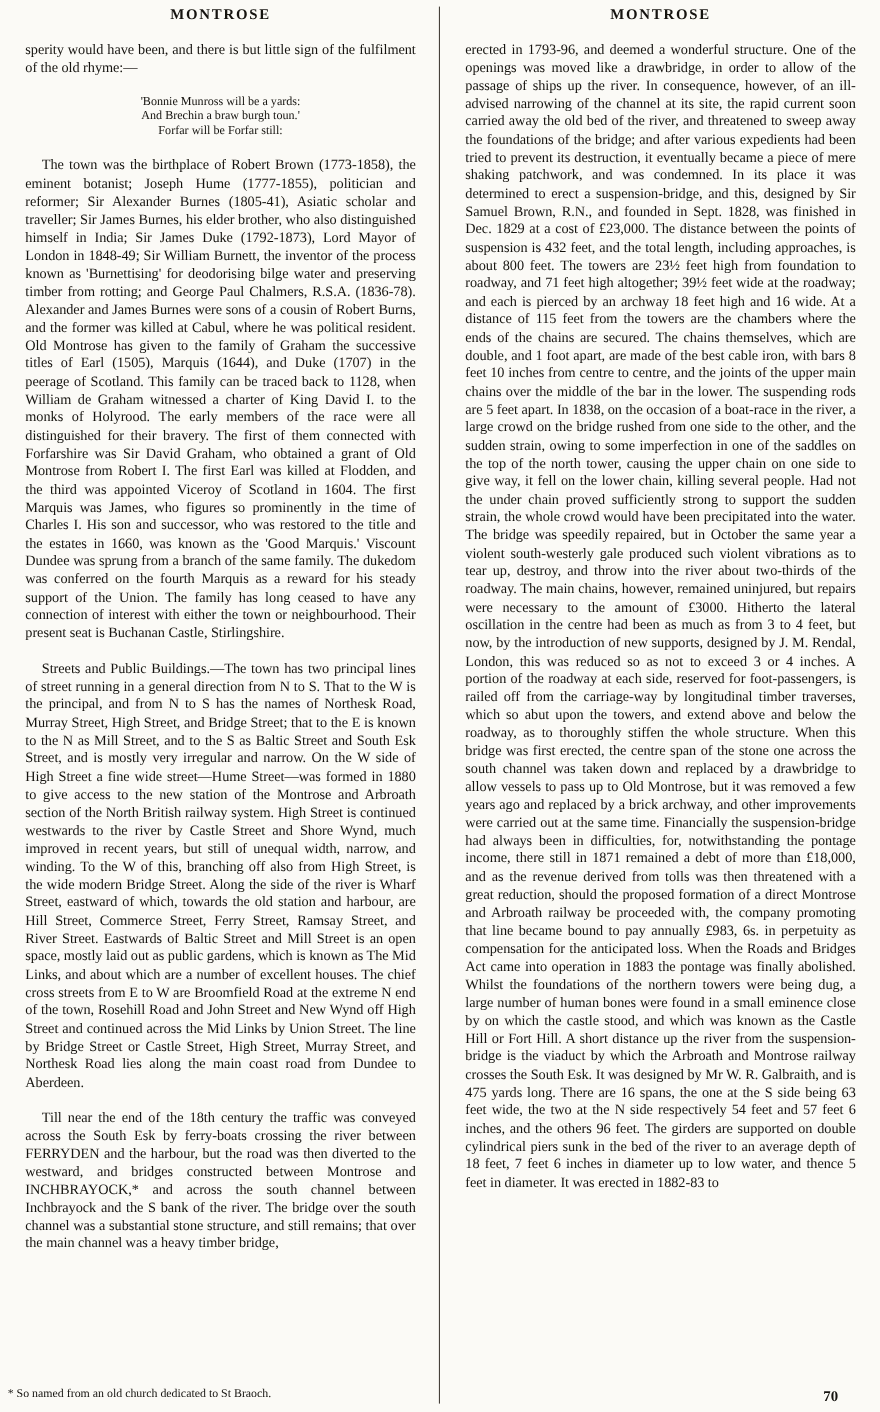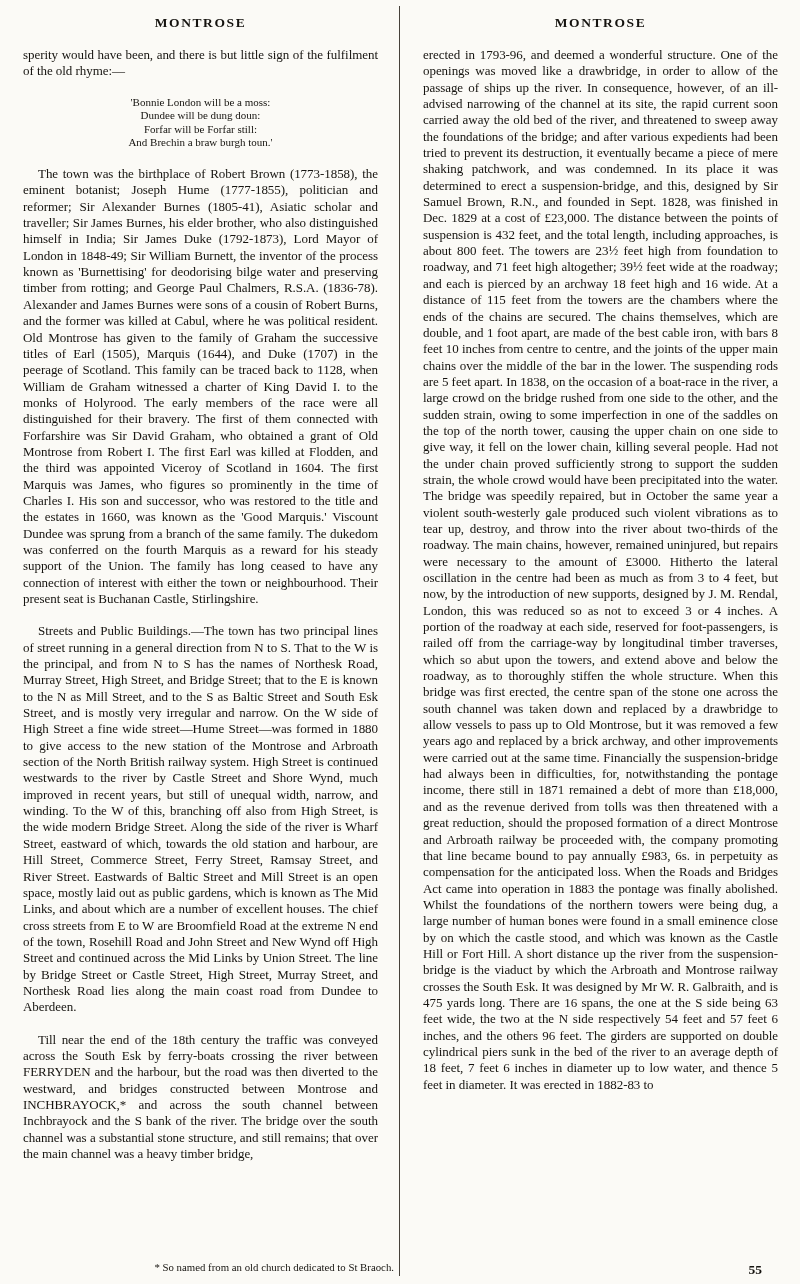--- a/index.html
+++ b/index.html
@@ -11,21 +11,21 @@
     overflow: hidden;
   }
   .sheet {
     position: relative;
     width: 800px; height: 1284px;
     background: #fbfaf6;
   }
   .columns { display: flex; height: 1284px; }
   .col {
     width: 387px;
-    padding-top: 15px;
+    padding-top: 5px;
     position: relative;
     overflow: hidden;
   }
   .col.left  { margin-left: 7px; }
   .col.right { margin-left: 7px; }
   .rule {
     width: 1px;
     background: #46413a;
     margin-left: 5px;
     margin-top: 6px;
@@ -51,21 +51,21 @@
     margin: 7px 0 8px 0;
     text-align: center;
     font-size: 11px;
     line-height: 13.6px;
   }
   .poem .poem-line { display: block; }
   .footnote {
     position: absolute;
     bottom: 10px;
     left: 0; right: 0;
-    text-align: right;
+    text-align: left;
     font-size: 10.8px;
     line-height: 13px;
   }
   .page-number {
     position: absolute;
     right: 38px;
     bottom: 6px;
     font-weight: bold;
     font-size: 13.5px;
   }
@@ -75,24 +75,23 @@
 
 <div class="sheet">
   <div class="columns">
 
     <div class="col left">
       <div class="running-head">MONTROSE</div>
 
       <p>sperity would have been, and there is but little sign of the fulfilment of the old rhyme:—</p>
 
       <div class="poem">
-        <span class="poem-line">'Bonnie London will be a moss:</span>
-        <span class="poem-line">Dundee will be dung doun:</span>
+        <span class="poem-line">'Bonnie Munross will be a yards:</span>
+        <span class="poem-line">And Brechin a braw burgh toun.'</span>
         <span class="poem-line">Forfar will be Forfar still:</span>
-        <span class="poem-line">And Brechin a braw burgh toun.'</span>
       </div>
 
       <p class="indent">The town was the birthplace of Robert Brown (1773-1858), the eminent botanist; Joseph Hume (1777-1855), politician and reformer; Sir Alexander Burnes (1805-41), Asiatic scholar and traveller; Sir James Burnes, his elder brother, who also distinguished himself in India; Sir James Duke (1792-1873), Lord Mayor of London in 1848-49; Sir William Burnett, the inventor of the process known as 'Burnettising' for deodorising bilge water and preserving timber from rotting; and George Paul Chalmers, R.S.A. (1836-78). Alexander and James Burnes were sons of a cousin of Robert Burns, and the former was killed at Cabul, where he was political resident. Old Montrose has given to the family of Graham the successive titles of Earl (1505), Marquis (1644), and Duke (1707) in the peerage of Scotland. This family can be traced back to 1128, when William de Graham witnessed a charter of King David I. to the monks of Holyrood. The early members of the race were all distinguished for their bravery. The first of them connected with Forfarshire was Sir David Graham, who obtained a grant of Old Montrose from Robert I. The first Earl was killed at Flodden, and the third was appointed Viceroy of Scotland in 1604. The first Marquis was James, who figures so prominently in the time of Charles I. His son and successor, who was restored to the title and the estates in 1660, was known as the 'Good Marquis.' Viscount Dundee was sprung from a branch of the same family. The dukedom was conferred on the fourth Marquis as a reward for his steady support of the Union. The family has long ceased to have any connection of interest with either the town or neighbourhood. Their present seat is Buchanan Castle, Stirlingshire.</p>
 
       <p class="indent"><span class="lead-italic">Streets and Public Buildings.—</span><span>The town has two principal lines of street running in a general direction from N to S. That to the W is the principal, and from N to S has the names of Northesk Road, Murray Street, High Street, and Bridge Street; that to the E is known to the N as Mill Street, and to the S as Baltic Street and South Esk Street, and is mostly very irregular and narrow. On the W side of High Street a fine wide street—Hume Street—was formed in 1880 to give access to the new station of the Montrose and Arbroath section of the North British railway system. High Street is continued westwards to the river by Castle Street and Shore Wynd, much improved in recent years, but still of unequal width, narrow, and winding. To the W of this, branching off also from High Street, is the wide modern Bridge Street. Along the side of the river is Wharf Street, eastward of which, towards the old station and harbour, are Hill Street, Commerce Street, Ferry Street, Ramsay Street, and River Street. Eastwards of Baltic Street and Mill Street is an open space, mostly laid out as public gardens, which is known as The Mid Links, and about which are a number of excellent houses. The chief cross streets from E to W are Broomfield Road at the extreme N end of the town, Rosehill Road and John Street and New Wynd off High Street and continued across the Mid Links by Union Street. The line by Bridge Street or Castle Street, High Street, Murray Street, and Northesk Road lies along the main coast road from Dundee to Aberdeen.</span></p>
 
       <p class="indent">Till near the end of the 18th century the traffic was conveyed across the South Esk by ferry-boats crossing the river between FERRYDEN and the harbour, but the road was then diverted to the westward, and bridges constructed between Montrose and INCHBRAYOCK,* and across the south channel between Inchbrayock and the S bank of the river. The bridge over the south channel was a substantial stone structure, and still remains; that over the main channel was a heavy timber bridge,</p>
 
       <div class="footnote">* So named from an old church dedicated to St Braoch.</div>
     </div>
@@ -100,14 +99,14 @@
     <div class="rule"></div>
 
     <div class="col right">
       <div class="running-head">MONTROSE</div>
 
       <p>erected in 1793-96, and deemed a wonderful structure. One of the openings was moved like a drawbridge, in order to allow of the passage of ships up the river. In consequence, however, of an ill-advised narrowing of the channel at its site, the rapid current soon carried away the old bed of the river, and threatened to sweep away the foundations of the bridge; and after various expedients had been tried to prevent its destruction, it eventually became a piece of mere shaking patchwork, and was condemned. In its place it was determined to erect a suspension-bridge, and this, designed by Sir Samuel Brown, R.N., and founded in Sept. 1828, was finished in Dec. 1829 at a cost of £23,000. The distance between the points of suspension is 432 feet, and the total length, including approaches, is about 800 feet. The towers are 23½ feet high from foundation to roadway, and 71 feet high altogether; 39½ feet wide at the roadway; and each is pierced by an archway 18 feet high and 16 wide. At a distance of 115 feet from the towers are the chambers where the ends of the chains are secured. The chains themselves, which are double, and 1 foot apart, are made of the best cable iron, with bars 8 feet 10 inches from centre to centre, and the joints of the upper main chains over the middle of the bar in the lower. The suspending rods are 5 feet apart. In 1838, on the occasion of a boat-race in the river, a large crowd on the bridge rushed from one side to the other, and the sudden strain, owing to some imperfection in one of the saddles on the top of the north tower, causing the upper chain on one side to give way, it fell on the lower chain, killing several people. Had not the under chain proved sufficiently strong to support the sudden strain, the whole crowd would have been precipitated into the water. The bridge was speedily repaired, but in October the same year a violent south-westerly gale produced such violent vibrations as to tear up, destroy, and throw into the river about two-thirds of the roadway. The main chains, however, remained uninjured, but repairs were necessary to the amount of £3000. Hitherto the lateral oscillation in the centre had been as much as from 3 to 4 feet, but now, by the introduction of new supports, designed by J. M. Rendal, London, this was reduced so as not to exceed 3 or 4 inches. A portion of the roadway at each side, reserved for foot-passengers, is railed off from the carriage-way by longitudinal timber traverses, which so abut upon the towers, and extend above and below the roadway, as to thoroughly stiffen the whole structure. When this bridge was first erected, the centre span of the stone one across the south channel was taken down and replaced by a drawbridge to allow vessels to pass up to Old Montrose, but it was removed a few years ago and replaced by a brick archway, and other improvements were carried out at the same time. Financially the suspension-bridge had always been in difficulties, for, notwithstanding the pontage income, there still in 1871 remained a debt of more than £18,000, and as the revenue derived from tolls was then threatened with a great reduction, should the proposed formation of a direct Montrose and Arbroath railway be proceeded with, the company promoting that line became bound to pay annually £983, 6s. in perpetuity as compensation for the anticipated loss. When the Roads and Bridges Act came into operation in 1883 the pontage was finally abolished. Whilst the foundations of the northern towers were being dug, a large number of human bones were found in a small eminence close by on which the castle stood, and which was known as the Castle Hill or Fort Hill. A short distance up the river from the suspension-bridge is the viaduct by which the Arbroath and Montrose railway crosses the South Esk. It was designed by Mr W. R. Galbraith, and is 475 yards long. There are 16 spans, the one at the S side being 63 feet wide, the two at the N side respectively 54 feet and 57 feet 6 inches, and the others 96 feet. The girders are supported on double cylindrical piers sunk in the bed of the river to an average depth of 18 feet, 7 feet 6 inches in diameter up to low water, and thence 5 feet in diameter. It was erected in 1882-83 to</p>
     </div>
 
   </div>
 
-  <div class="page-number">55</div>
+  <div class="page-number">70</div>
 </div>
 
 </body></html>

